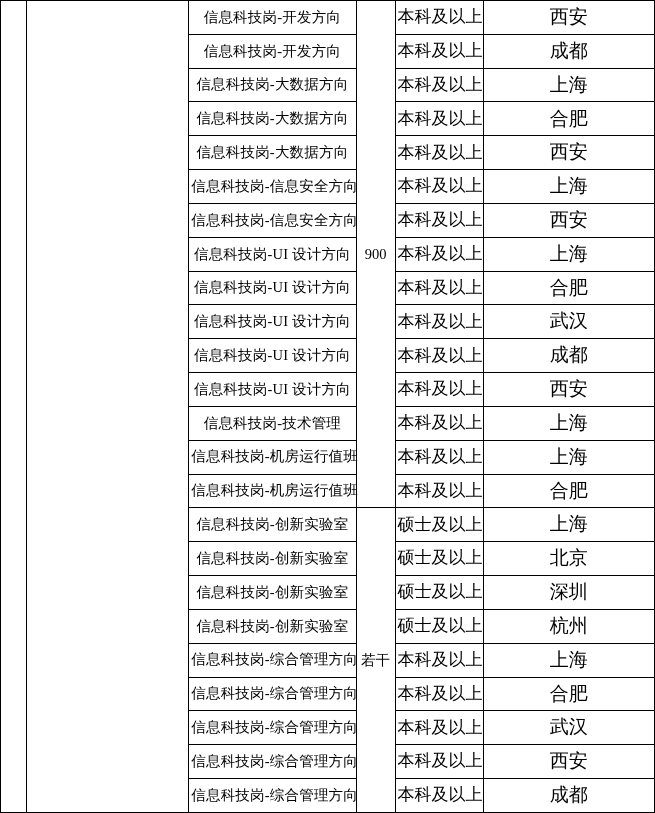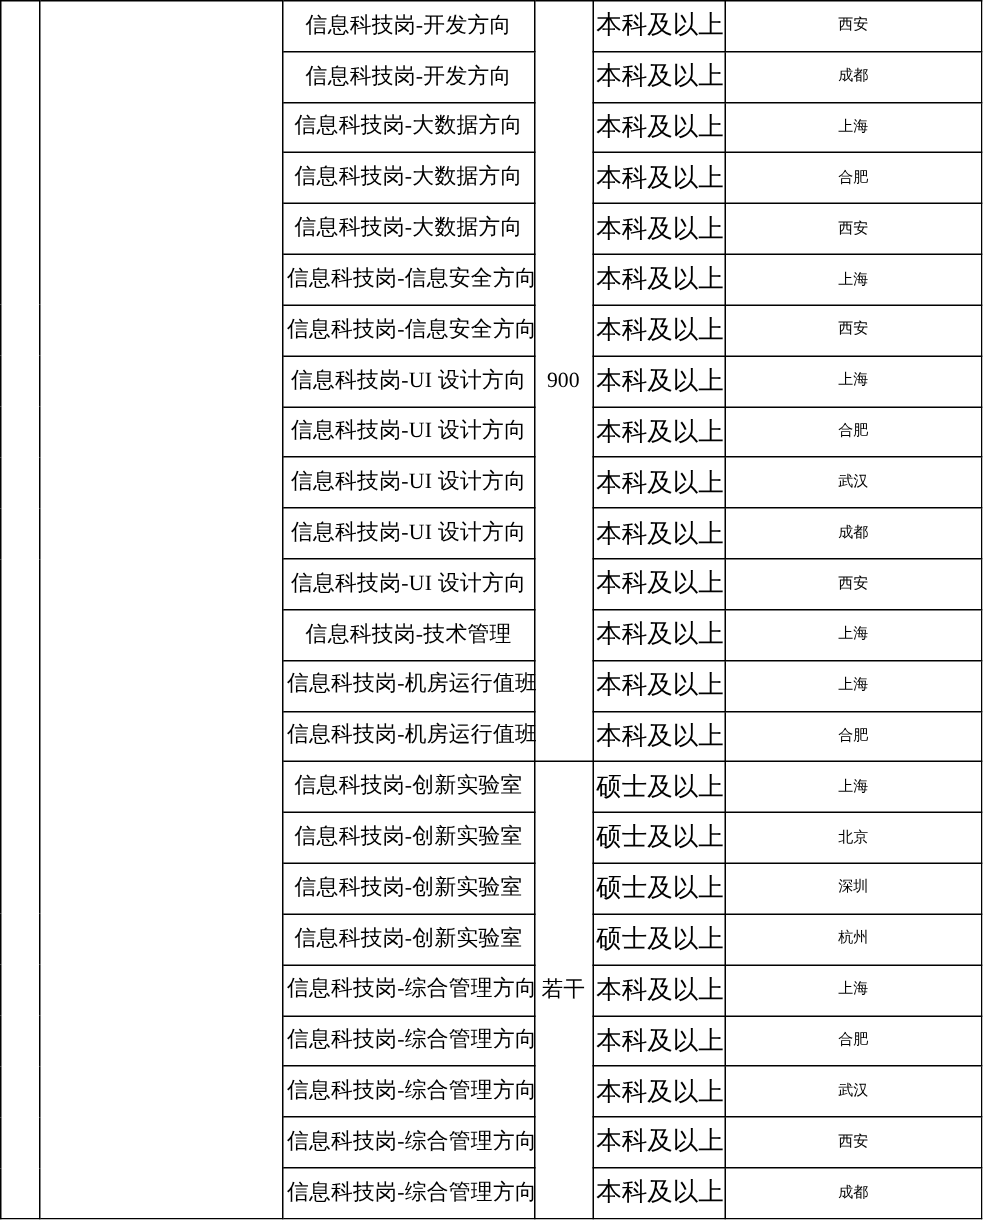--- a/index.html
+++ b/index.html
@@ -49,21 +49,21 @@
     white-space: nowrap;
   }
   td.position-cell .cell-text {
     font-size: 14.5px;
     letter-spacing: 0.2px;
   }
   td.degree-cell .cell-text {
     font-size: 17px;
   }
   td.city-cell .cell-text {
-    font-size: 10px;
+    font-size: 19px;
   }
   td.count-cell .cell-text {
     font-size: 14.5px;
     text-align: center;
   }
   
   td.blank-cell { border-top: none; border-bottom: none; }
   tr:first-child td.blank-cell { border-top: 1px solid #000; }
   tr:last-child td.blank-cell { border-bottom: 1px solid #000; }
 </style>

